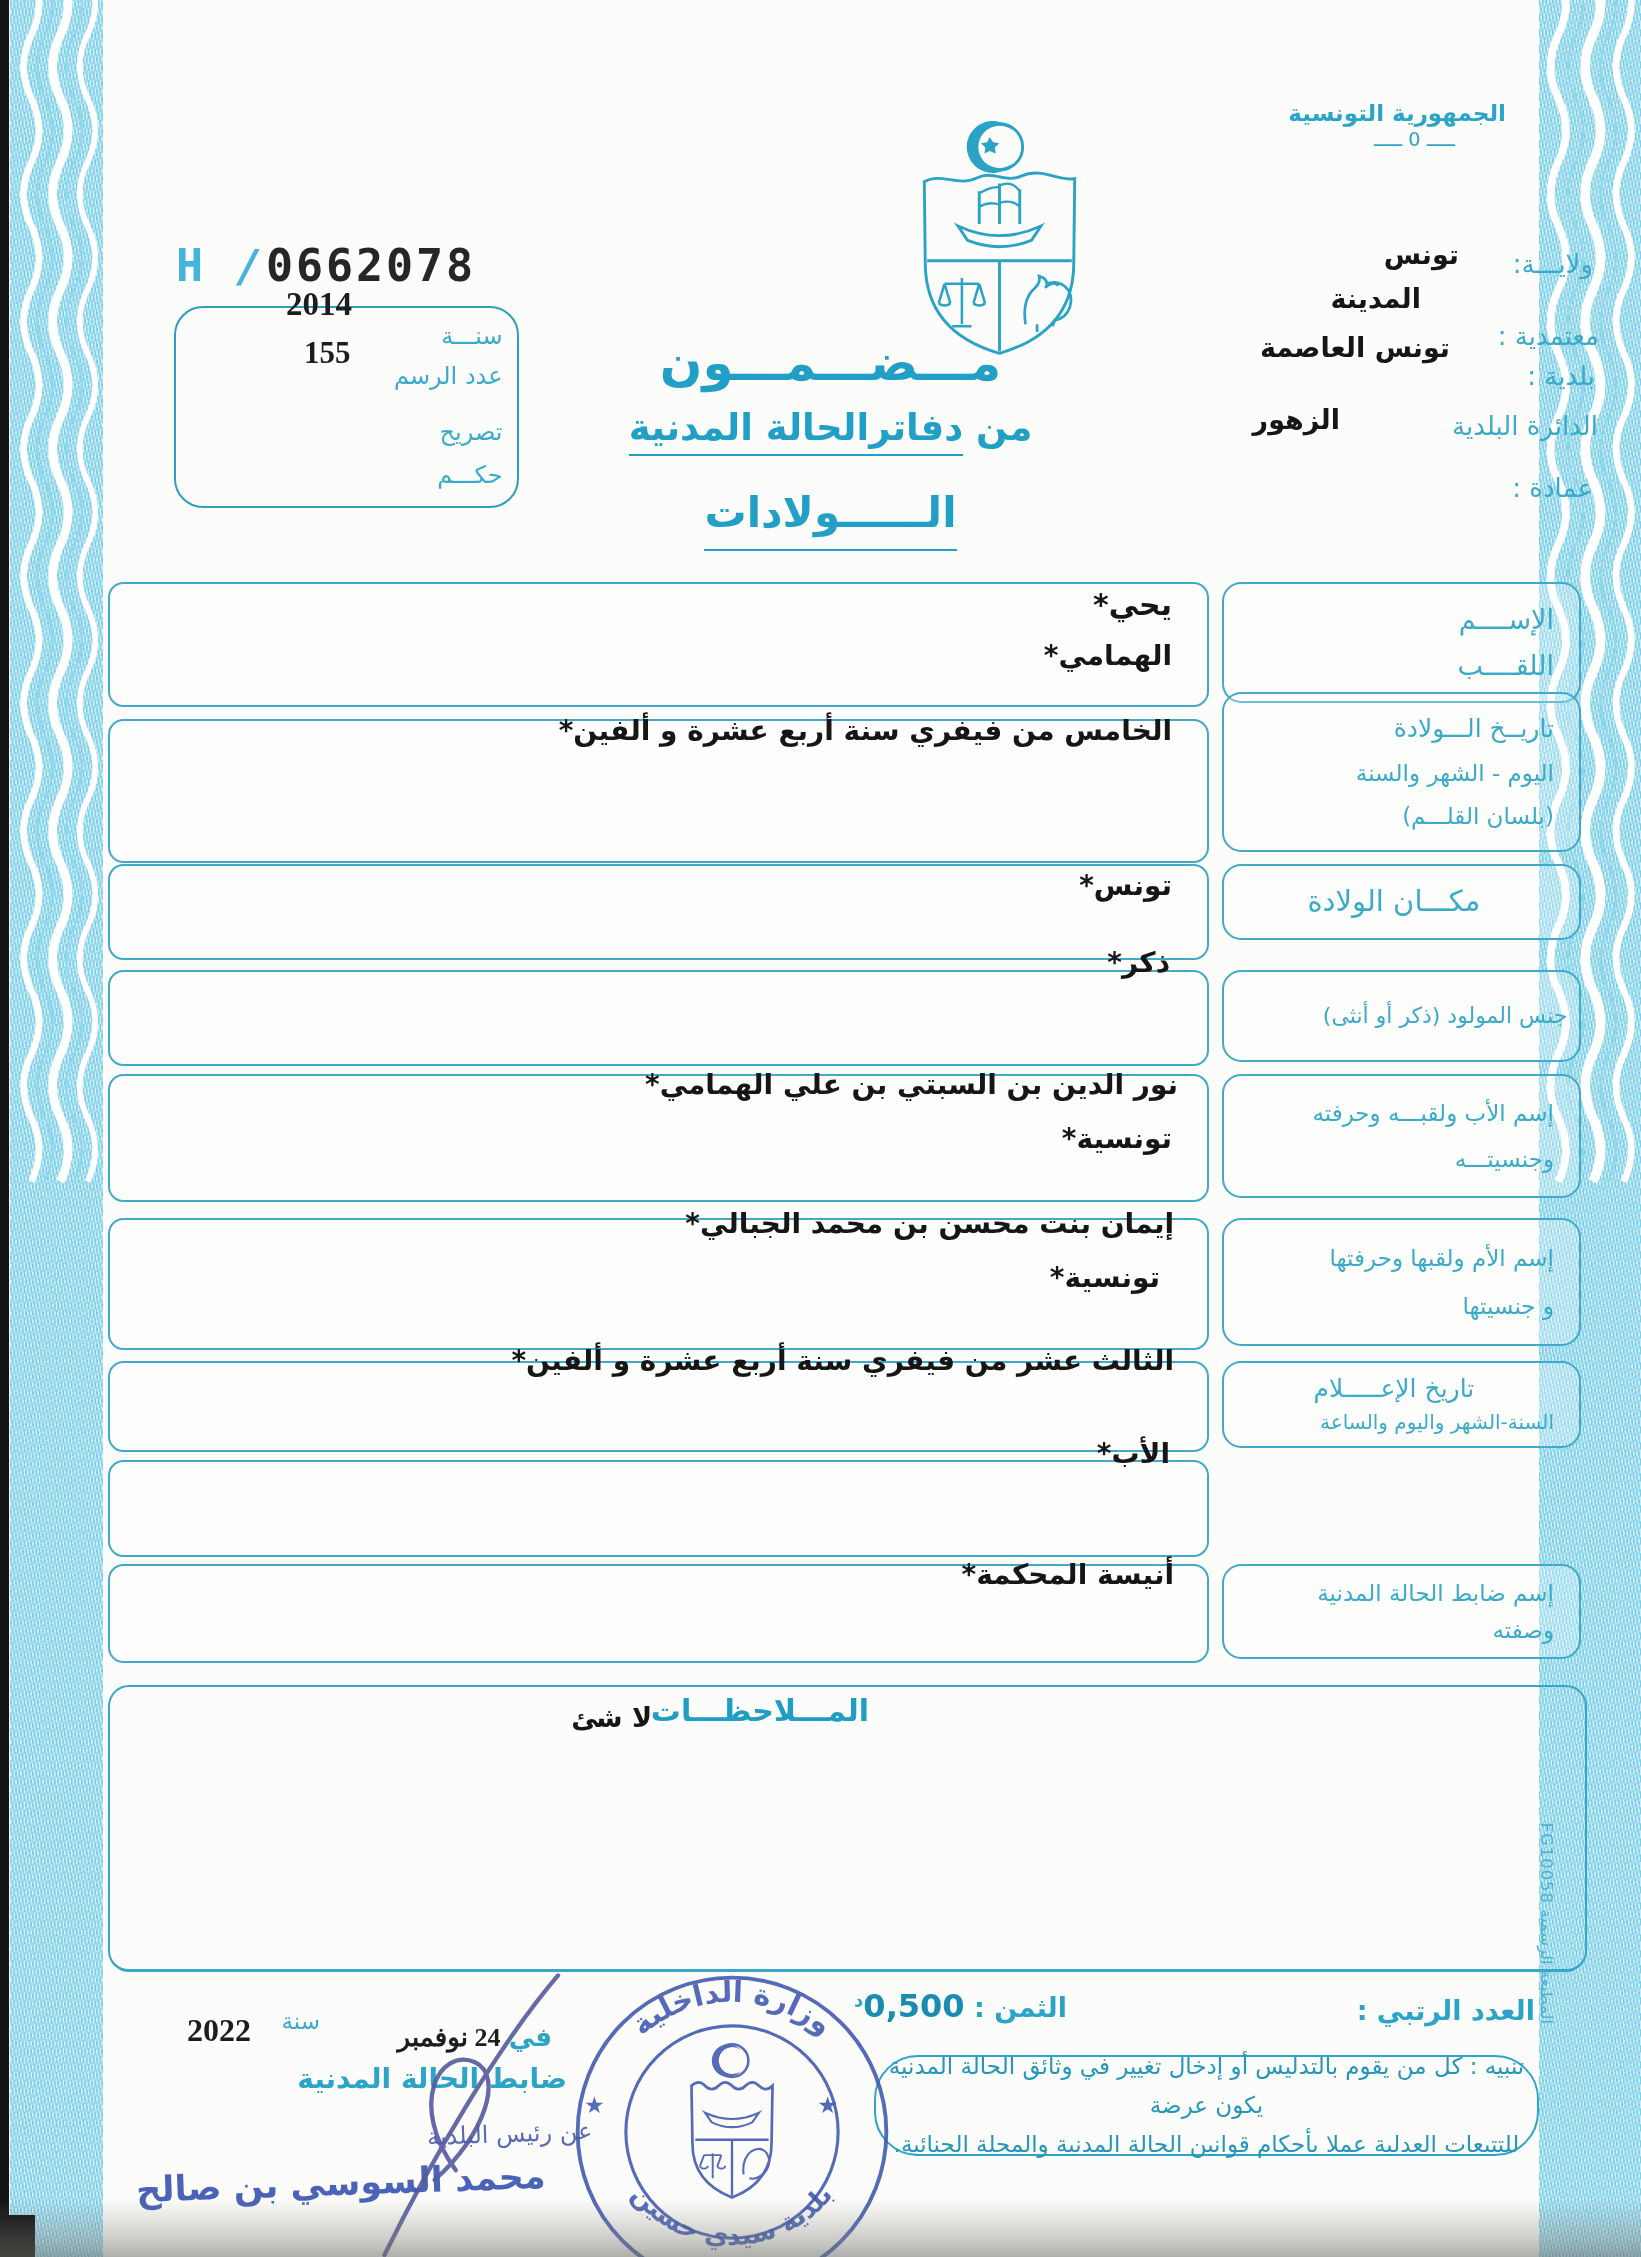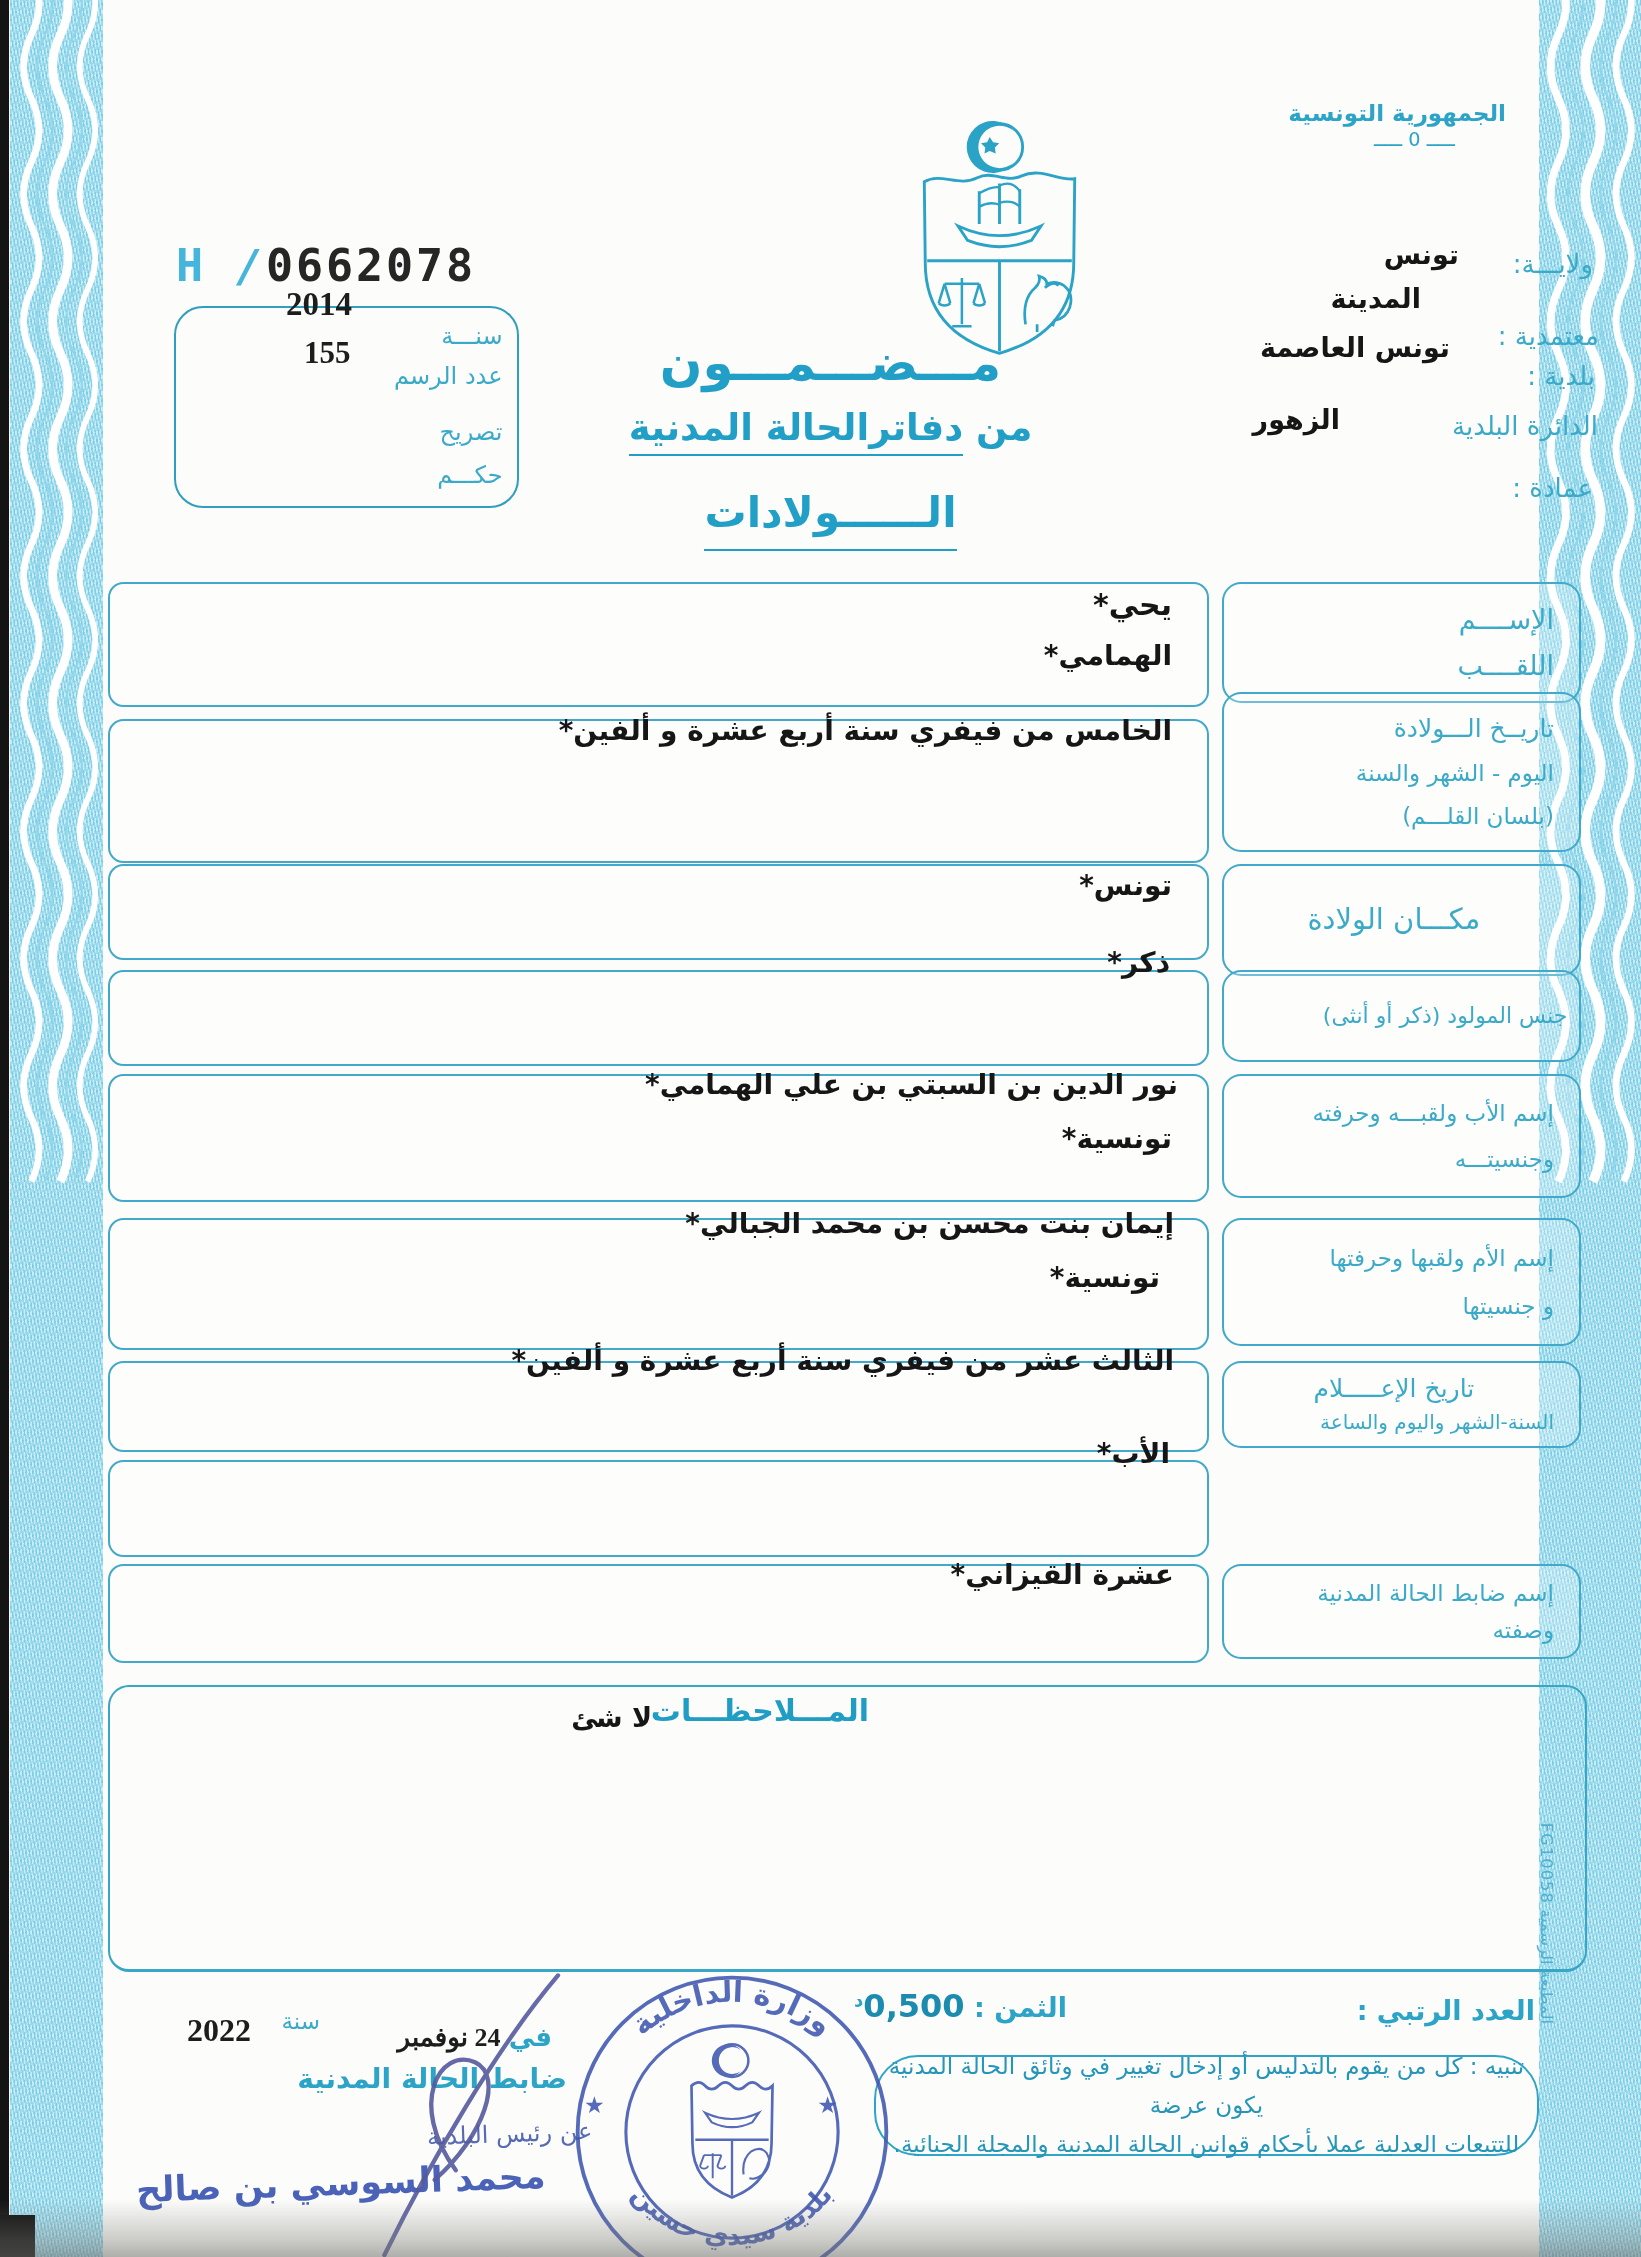--- a/index.html
+++ b/index.html
@@ -175,21 +175,21 @@
 
   <div class="lbox" style="top:582px;height:121px">
     <div class="ln" style="font-size:27px">الإســــم</div>
     <div class="ln" style="font-size:27px">اللقــــب</div>
   </div>
   <div class="lbox" style="top:692px;height:160px">
     <div class="ln">تاريــخ الـــولادة</div>
     <div class="ln" style="font-size:23px">اليوم - الشهر والسنة</div>
     <div class="ln" style="font-size:23px">(بلسان القلـــم)</div>
   </div>
-  <div class="lbox" style="top:864px;height:112px;justify-content:center">
+  <div class="lbox" style="top:864px;height:76px;justify-content:center">
     <div class="ln" style="font-size:29px;text-align:center">مكـــان الولادة</div>
   </div>
   <div class="lbox" style="top:970px;height:92px;justify-content:center;padding-right:11.6px">
     <div class="ln" style="font-size:22px">جنس المولود (ذكر أو أنثى)</div>
   </div>
   <div class="lbox" style="top:1074px;height:124px">
     <div class="ln" style="font-size:23px">إسم الأب ولقبـــه وحرفته</div>
     <div class="ln" style="font-size:23px">وجنسيتـــه</div>
   </div>
   <div class="lbox" style="top:1218px;height:128px">
@@ -209,21 +209,21 @@
   <div class="abs typed val" style="top:639px;right:469px">الهمامي*</div>
   <div class="abs typed val" style="top:714px;right:469px">الخامس من فيفري سنة أربع عشرة و ألفين*</div>
   <div class="abs typed val" style="top:869px;right:469px">تونس*</div>
   <div class="abs typed val" style="top:946px;right:471px">ذكر*</div>
   <div class="abs typed val" style="top:1068px;right:463px">نور الدين بن السبتي بن علي الهمامي*</div>
   <div class="abs typed val" style="top:1122px;right:469px">تونسية*</div>
   <div class="abs typed val" style="top:1207px;right:467px">إيمان بنت محسن بن محمد الجبالي*</div>
   <div class="abs typed val" style="top:1261px;right:481px">تونسية*</div>
   <div class="abs typed val" style="top:1344px;right:467px">الثالث عشر من فيفري سنة أربع عشرة و ألفين*</div>
   <div class="abs typed val" style="top:1437px;right:471px">الأب*</div>
-  <div class="abs typed val" style="top:1558px;right:467px">عشرة القيزاني*</div>
+  <div class="abs typed val" style="top:1558px;right:467px">أنيسة المحكمة*</div>
 
   <div class="remarks-box"></div>
   <div class="abs remarks-title">المـــلاحظـــات</div>
   <div class="abs typed remarks-val">لا شئ</div>
   <div class="press-note">المطبعة الرسمية FG10058</div>
 
   <div class="abs ordinal">العدد الرتبي :</div>
   <div class="abs price">
     <span>الثمن :</span>
     <span class="pv">0,500</span><sup>د</sup>

